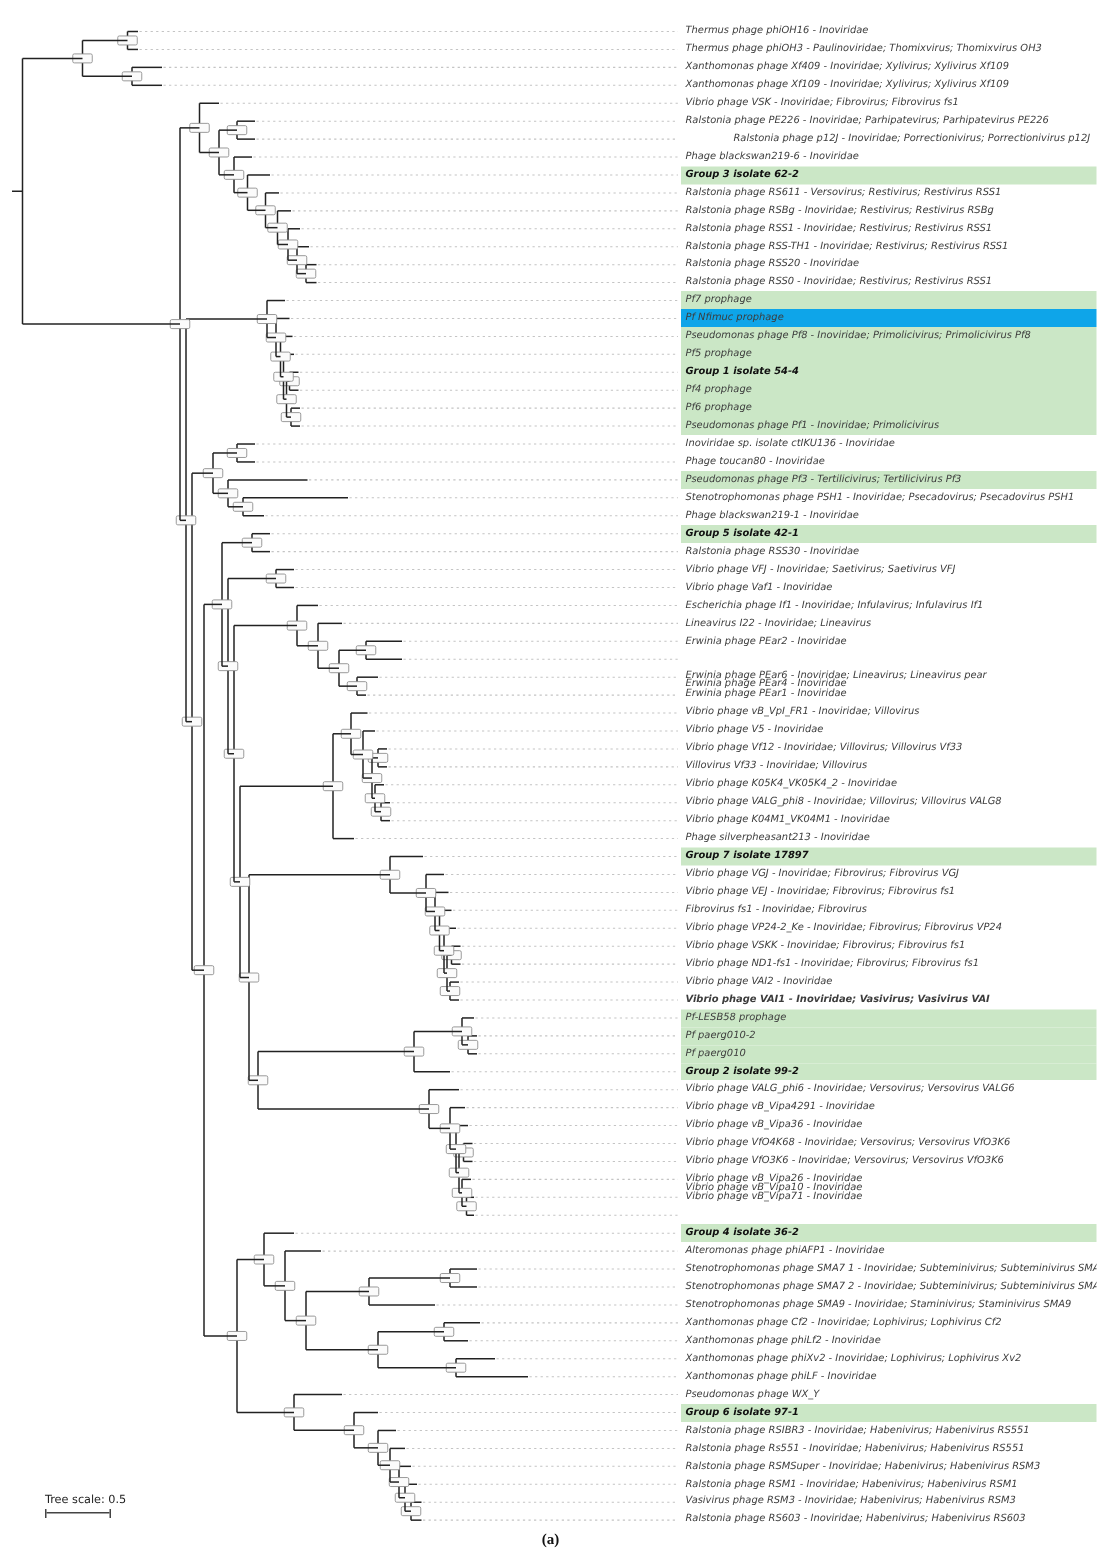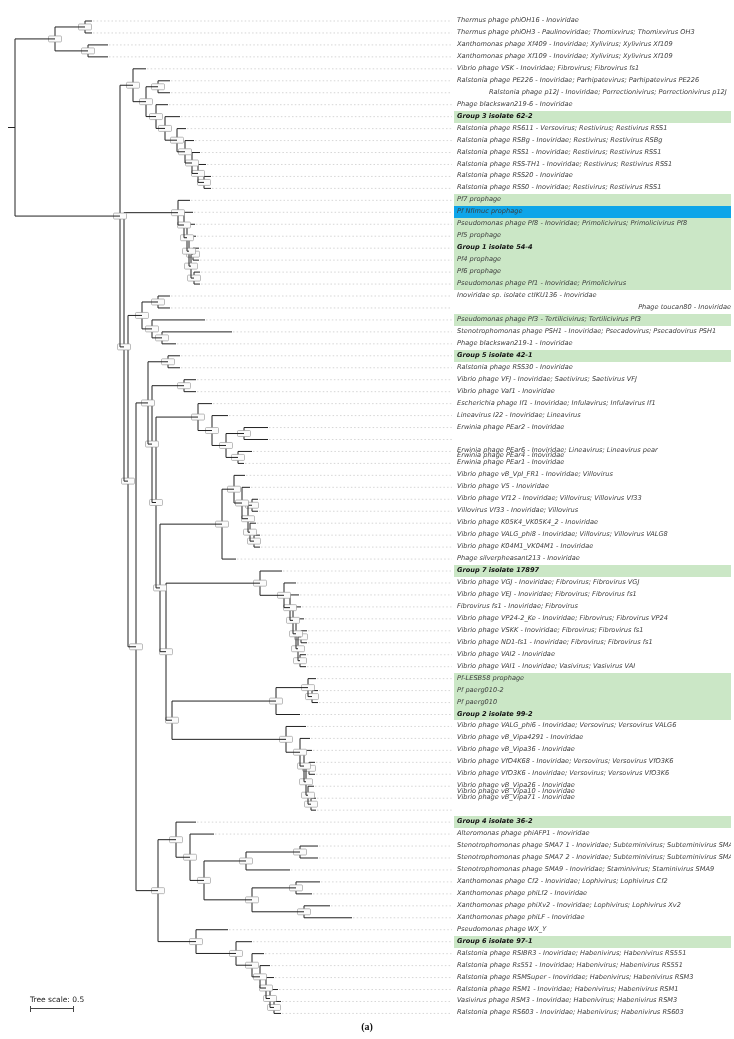--- a/index.html
+++ b/index.html
@@ -458,21 +458,21 @@
       <div class="taxon" style="top: 182.419px;">Ralstonia phage RSS0 - Inoviridae; Restivirus; Restivirus RSS1</div>
       <div class="taxon" style="top: 194.376px; background: rgb(203, 231, 198);">Pf7 prophage</div>
       <div class="taxon" style="top: 206.333px; background: #0ea5e9;">Pf Nfimuc prophage</div>
       <div class="taxon" style="top: 218.291px; background: rgb(203, 231, 198);">Pseudomonas phage Pf8 - Inoviridae; Primolicivirus; Primolicivirus Pf8</div>
       <div class="taxon" style="top: 230.248px; background: rgb(203, 231, 198);">Pf5 prophage</div>
       <div class="taxon bold" style="top: 242.204px; background: rgb(203, 231, 198);">Group 1 isolate 54-4</div>
       <div class="taxon" style="top: 254.161px; background: rgb(203, 231, 198);">Pf4 prophage</div>
       <div class="taxon" style="top: 266.118px; background: rgb(203, 231, 198);">Pf6 prophage</div>
       <div class="taxon" style="top: 278.075px; background: rgb(203, 231, 198);">Pseudomonas phage Pf1 - Inoviridae; Primolicivirus</div>
       <div class="taxon" style="top: 290.033px;">Inoviridae sp. isolate ctIKU136 - Inoviridae</div>
-      <div class="taxon" style="top: 301.99px; text-align: right;">Phage toucan80 - Inoviridae</div>
+      <div class="taxon" style="top: 301.99px;">Phage toucan80 - Inoviridae</div>
       <div class="taxon" style="top: 313.947px; background: rgb(203, 231, 198);">Pseudomonas phage Pf3 - Tertilicivirus; Tertilicivirus Pf3</div>
       <div class="taxon" style="top: 325.904px;">Stenotrophomonas phage PSH1 - Inoviridae; Psecadovirus; Psecadovirus PSH1</div>
       <div class="taxon" style="top: 337.861px;">Phage blackswan219-1 - Inoviridae</div>
       <div class="taxon bold" style="top: 349.817px; background: rgb(203, 231, 198);">Group 5 isolate 42-1</div>
       <div class="taxon" style="top: 361.774px;">Ralstonia phage RSS30 - Inoviridae</div>
       <div class="taxon" style="top: 373.731px;">Vibrio phage VFJ - Inoviridae; Saetivirus; Saetivirus VFJ</div>
       <div class="taxon" style="top: 385.688px;">Vibrio phage Vaf1 - Inoviridae</div>
       <div class="taxon" style="top: 397.646px;">Escherichia phage If1 - Inoviridae; Infulavirus; Infulavirus If1</div>
       <div class="taxon" style="top: 409.603px;">Lineavirus I22 - Inoviridae; Lineavirus</div>
       <div class="taxon" style="top: 421.56px;">Erwinia phage PEar2 - Inoviridae</div>
@@ -488,21 +488,21 @@
       <div class="taxon" style="top: 541.13px;">Vibrio phage K04M1_VK04M1 - Inoviridae</div>
       <div class="taxon" style="top: 553.087px;">Phage silverpheasant213 - Inoviridae</div>
       <div class="taxon bold" style="top: 565.043px; background: rgb(203, 231, 198);">Group 7 isolate 17897</div>
       <div class="taxon" style="top: 577px;">Vibrio phage VGJ - Inoviridae; Fibrovirus; Fibrovirus VGJ</div>
       <div class="taxon" style="top: 588.957px;">Vibrio phage VEJ - Inoviridae; Fibrovirus; Fibrovirus fs1</div>
       <div class="taxon" style="top: 600.914px;">Fibrovirus fs1 - Inoviridae; Fibrovirus</div>
       <div class="taxon" style="top: 612.871px;">Vibrio phage VP24-2_Ke - Inoviridae; Fibrovirus; Fibrovirus VP24</div>
       <div class="taxon" style="top: 624.828px;">Vibrio phage VSKK - Inoviridae; Fibrovirus; Fibrovirus fs1</div>
       <div class="taxon" style="top: 636.785px;">Vibrio phage ND1-fs1 - Inoviridae; Fibrovirus; Fibrovirus fs1</div>
       <div class="taxon" style="top: 648.742px;">Vibrio phage VAI2 - Inoviridae</div>
-      <div class="taxon" style="top: 660.699px;">Vibrio phage VAI1 - Inoviridae; Vasivirus; Vasivirus VAI</div>
+      <div class="taxon" style="top: 660.699px; font-weight: bold;">Vibrio phage VAI1 - Inoviridae; Vasivirus; Vasivirus VAI</div>
       <div class="taxon" style="top: 672.656px; background: rgb(203, 231, 198);">Pf-LESB58 prophage</div>
       <div class="taxon" style="top: 684.614px; background: rgb(203, 231, 198);">Pf paerg010-2</div>
       <div class="taxon" style="top: 696.571px; background: rgb(203, 231, 198);">Pf paerg010</div>
       <div class="taxon bold" style="top: 708.528px; background: rgb(203, 231, 198);">Group 2 isolate 99-2</div>
       <div class="taxon" style="top: 720.485px;">Vibrio phage VALG_phi6 - Inoviridae; Versovirus; Versovirus VALG6</div>
       <div class="taxon" style="top: 732.442px;">Vibrio phage vB_Vipa4291 - Inoviridae</div>
       <div class="taxon" style="top: 744.399px;">Vibrio phage vB_Vipa36 - Inoviridae</div>
       <div class="taxon" style="top: 756.356px;">Vibrio phage VfO4K68 - Inoviridae; Versovirus; Versovirus VfO3K6</div>
       <div class="taxon" style="top: 768.312px;">Vibrio phage VfO3K6 - Inoviridae; Versovirus; Versovirus VfO3K6</div>
       <div class="taxon" style="top: 780.269px;">Vibrio phage vB_Vipa26 - Inoviridae</div>

